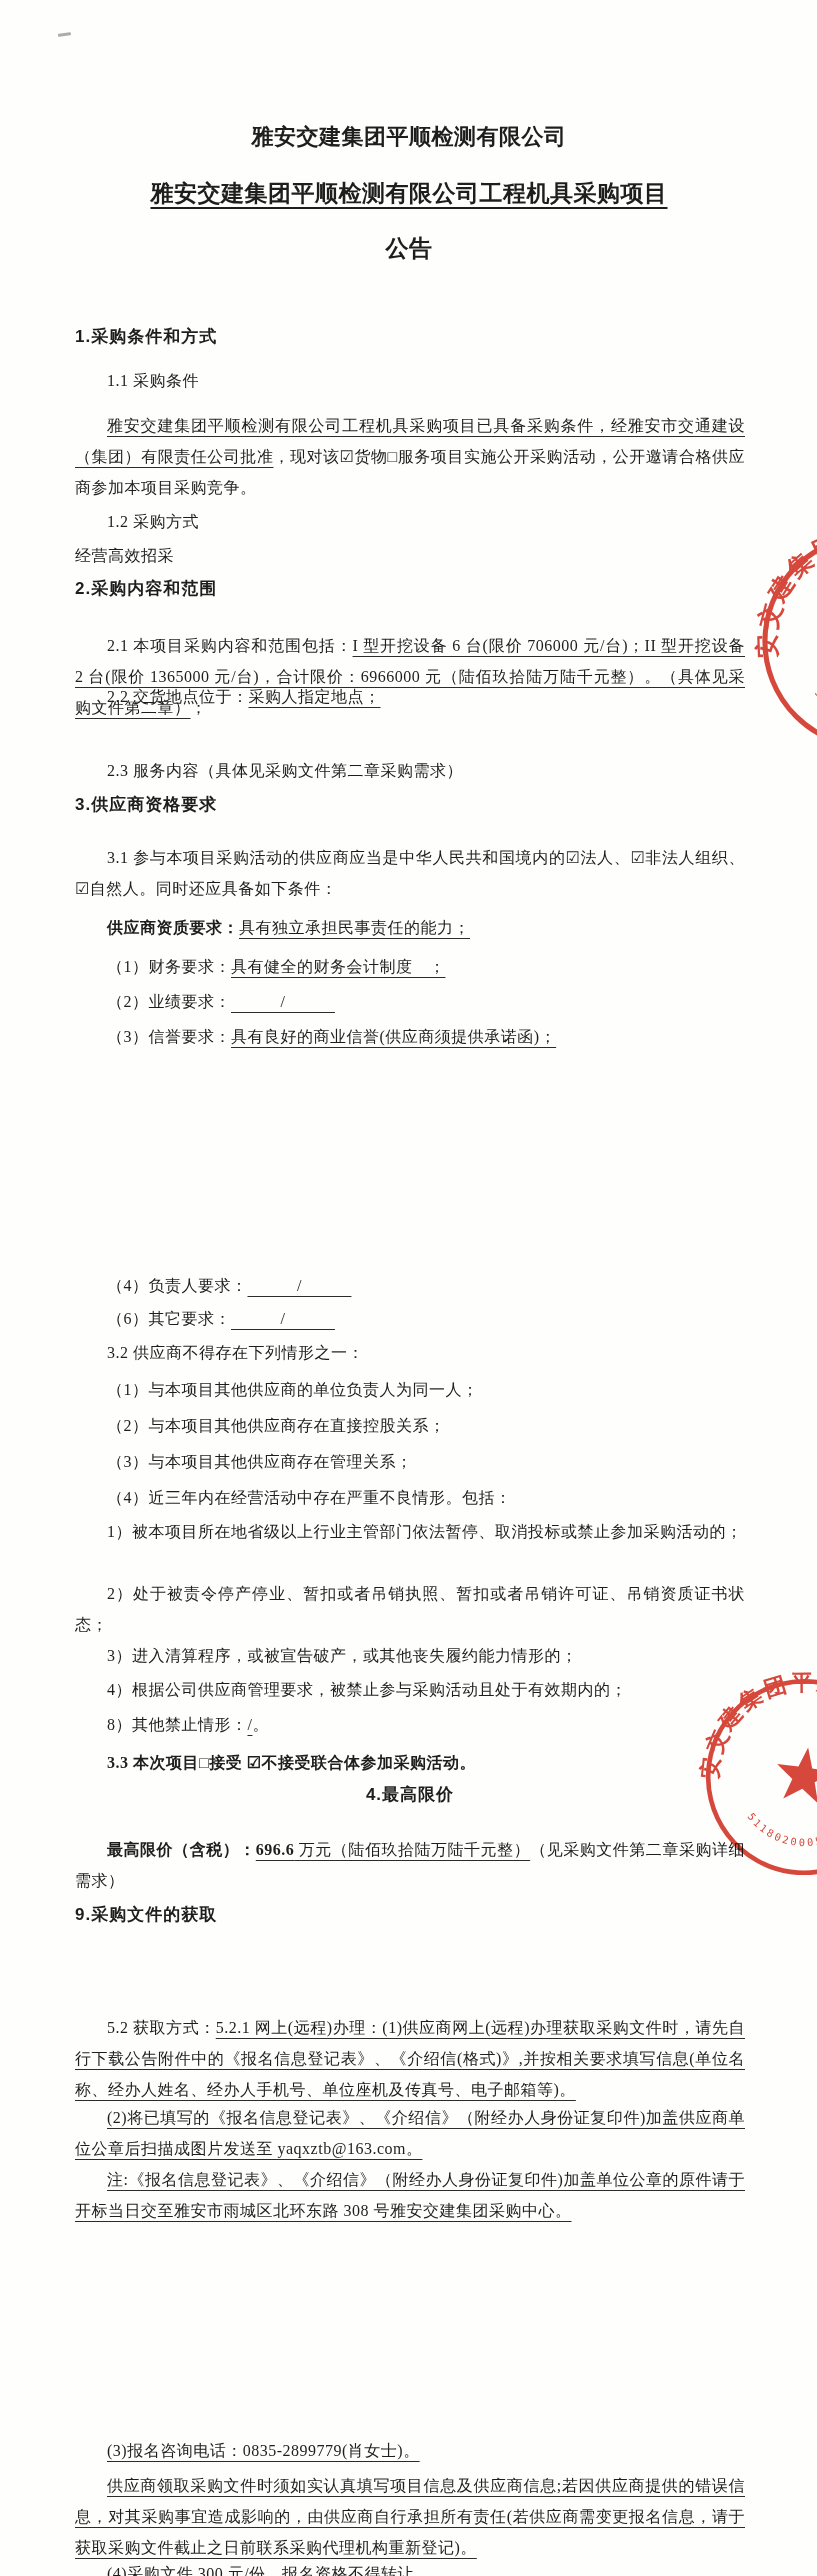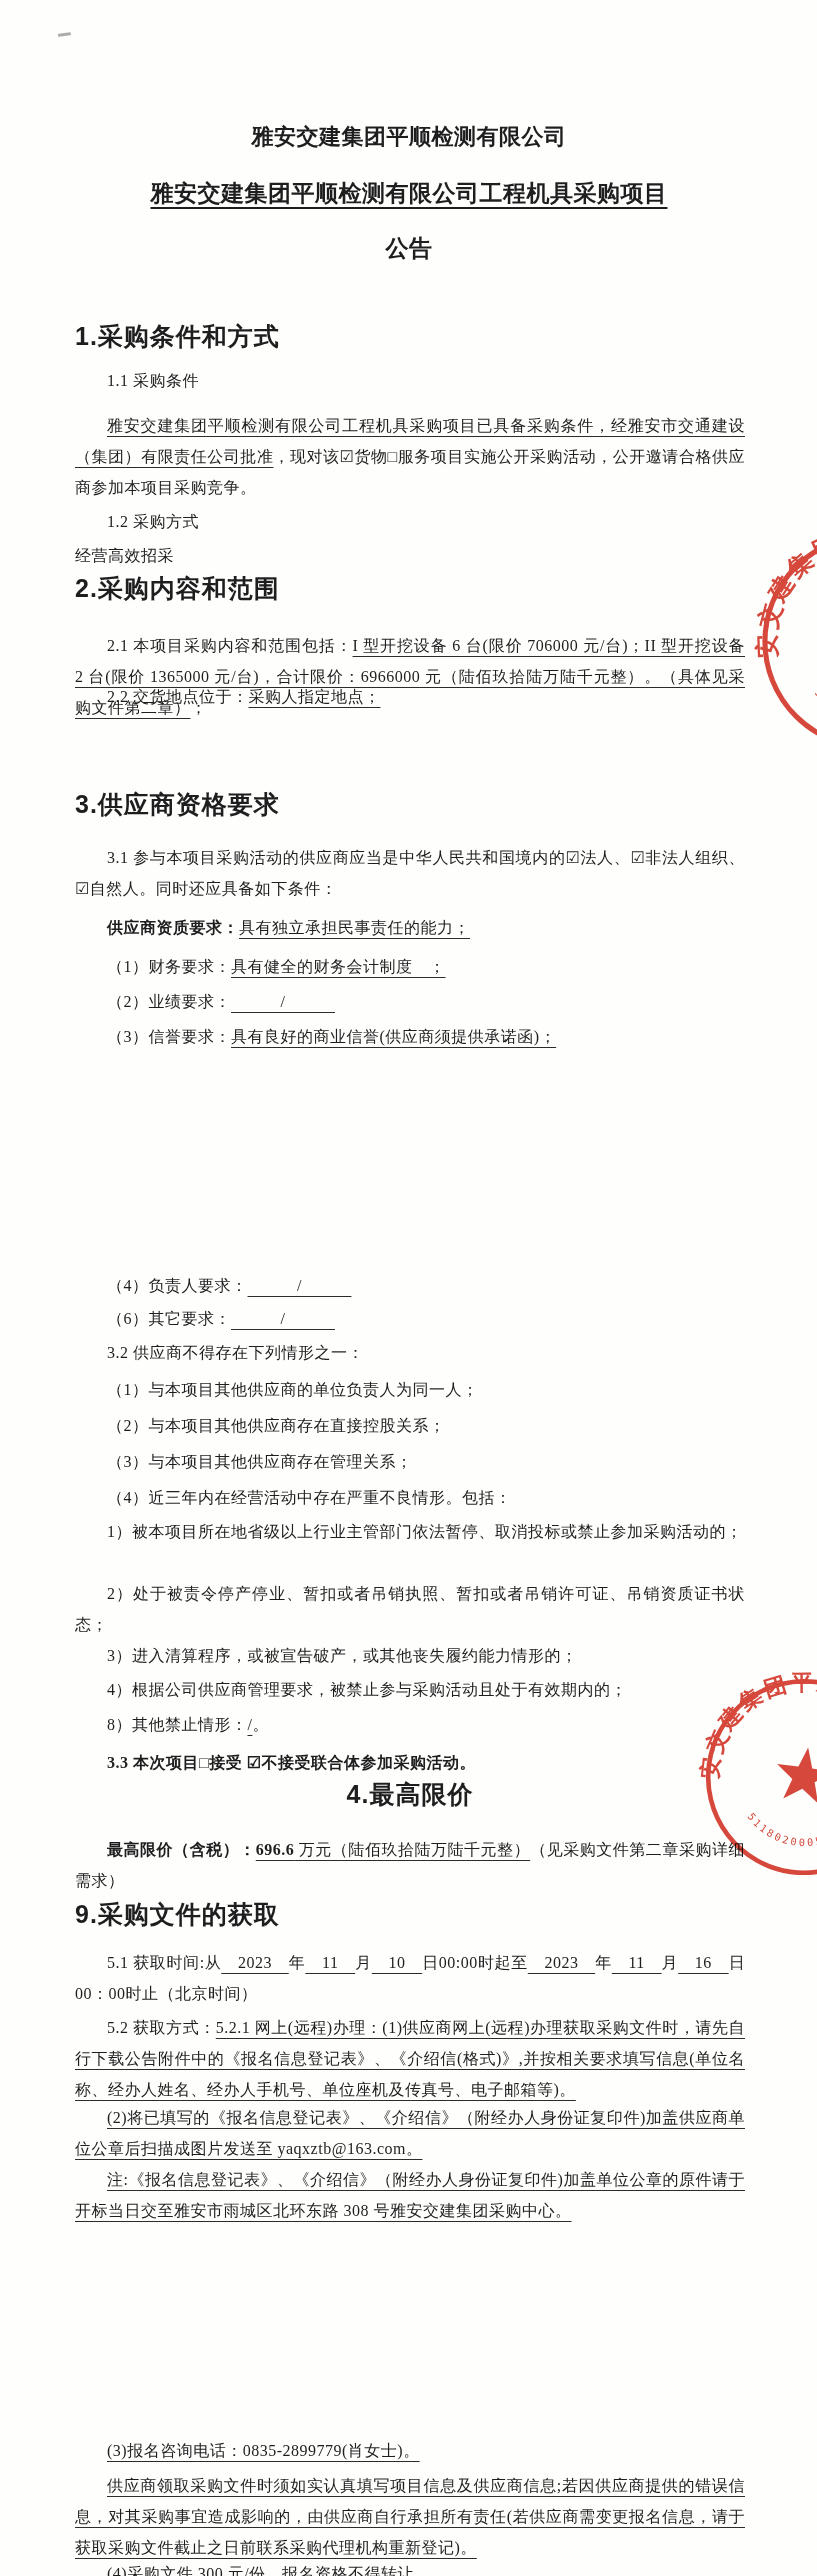--- a/index.html
+++ b/index.html
@@ -7,21 +7,21 @@
     position:relative;width:818px;height:3467px;margin:0 auto;
     background:#fefefd;overflow:hidden;
     font-family:"Liberation Serif","DejaVu Serif",serif;
     color:#1e1e1e;
   }
   .blk{position:absolute;left:75px;width:670px;font-size:16px;line-height:31px;
        text-align:justify;letter-spacing:0.5px;}
   .ind{text-indent:32px;}
   .ctr{left:0;width:818px;text-align:center;text-indent:0;}
   .h{font-family:"Liberation Sans","DejaVu Sans",sans-serif;font-weight:bold;
-     font-size:25px;line-height:25px;letter-spacing:1px;text-align:left;}
+     font-size:17px;line-height:25px;letter-spacing:1px;text-align:left;}
   .title{font-size:22px;font-weight:bold;font-family:"Liberation Sans","DejaVu Sans",sans-serif;}
   .subtitle{font-size:23px;font-weight:bold;font-family:"Liberation Sans","DejaVu Sans",sans-serif;
             text-decoration:underline;text-underline-offset:6.2px;text-decoration-thickness:1.5px;}
   .notice{font-size:23px;font-weight:bold;font-family:"Liberation Sans","DejaVu Sans",sans-serif;}
   .u{text-decoration:underline;text-underline-offset:5.2px;text-decoration-thickness:1px;text-decoration-color:#2b2b2b;}
   .b{font-weight:bold;font-family:Liberation Serif, serif;}
   .seal{position:absolute;mix-blend-mode:multiply;opacity:.93;}
   .seal svg{display:block;overflow:visible;}
   .ring{font-size:43px;font-family:"Liberation Sans","DejaVu Sans",sans-serif;font-weight:bold;
         fill:#d43a2c;letter-spacing:6px;}
@@ -42,20 +42,21 @@
 
   <div class="blk h" style="top:324px;">1.采购条件和方式</div>
   <div class="blk ind" style="top:365px;">1.1 采购条件</div>
   <div class="blk ind" style="top:410px;"><span class="u">雅安交建集团平顺检测有限公司工程机具采购项目已具备采购条件，经雅安市交通建设（集团）有限责任公司批准</span><span>，现对该</span><span>☑货物□服务</span><span>项目实施公开采购活动，公开邀请合格供应商参加本项目采购竞争。</span></div>
   <div class="blk ind" style="top:506px;">1.2 采购方式</div>
   <div class="blk" style="top:540px;">经营高效招采</div>
 
   <div class="blk h" style="top:576px;">2.采购内容和范围</div>
   <div class="blk ind" style="top:630px;"><span>2.1 本项目采购内容和范围包括：</span><span class="u">I 型开挖设备 6 台(限价 706000 元/台)；II 型开挖设备 2 台(限价 1365000 元/台)，合计限价：6966000 元（陆佰玖拾陆万陆千元整）。（具体见采购文件第二章）</span><span>；</span></div>
   <div class="blk ind" style="top:681px;"><span>2.2 交货地点位于：</span><span class="u">采购人指定地点；</span></div>
+  <div class="blk ind" style="top:755px;">2.3 服务内容（具体见采购文件第二章采购需求）</div>
 
   <div class="blk h" style="top:792px;">3.供应商资格要求</div>
   <div class="blk ind" style="top:842px;">3.1 参与本项目采购活动的供应商应当是中华人民共和国境内的☑法人、☑非法人组织、☑自然人。同时还应具备如下条件：</div>
   <div class="blk ind" style="top:912px;"><span class="b">供应商资质要求：</span><span class="u">具有独立承担民事责任的能力；</span></div>
   <div class="blk ind" style="top:951px;"><span>（1）财务要求：</span><span class="u">具有健全的财务会计制度　；</span></div>
   <div class="blk ind" style="top:986px;"><span>（2）业绩要求：</span><span class="u">　　　/　　　</span></div>
   <div class="blk ind" style="top:1021px;"><span>（3）信誉要求：</span><span class="u">具有良好的商业信誉(供应商须提供承诺函)；</span></div>
   <div class="blk ind" style="top:1270px;"><span>（4）负责人要求：</span><span class="u">　　　/　　　</span></div>
   <div class="blk ind" style="top:1303px;"><span>（6）其它要求：</span><span class="u">　　　/　　　</span></div>
   <div class="blk ind" style="top:1337px;">3.2 供应商不得存在下列情形之一：</div>
@@ -67,21 +68,20 @@
   <div class="blk ind" style="top:1578px;">2）处于被责令停产停业、暂扣或者吊销执照、暂扣或者吊销许可证、吊销资质证书状态；</div>
   <div class="blk ind" style="top:1640px;">3）进入清算程序，或被宣告破产，或其他丧失履约能力情形的；</div>
   <div class="blk ind" style="top:1674px;">4）根据公司供应商管理要求，被禁止参与采购活动且处于有效期内的；</div>
   <div class="blk ind" style="top:1709px;"><span>8）其他禁止情形：</span><span class="u">/</span><span>。</span></div>
   <div class="blk ind" style="top:1747px;font-weight:bold;">3.3 本次项目□接受 ☑不接受联合体参加采购活动。</div>
 
   <div class="blk h" style="top:1782px;text-align:center;">4.最高限价</div>
   <div class="blk ind" style="top:1834px;"><span class="b">最高限价（含税）：</span><span class="b u">696.6</span><span class="u"> 万元（陆佰玖拾陆万陆千元整）</span><span>（见采购文件第二章采购详细需求）</span></div>
 
   <div class="blk h" style="top:1902px;">9.采购文件的获取</div>
-  <div class="blk ind" style="top:1947px;"><span>5.1 获取时间:从</span><span class="u">　2023　</span><span>年</span><span class="u">　11　</span><span>月</span><span class="u">　10　</span><span>日00:00时起至</span><span class="u">　2023　</span><span>年</span><span class="u">　11　</span><span>月</span><span class="u">　16　</span><span>日00：00时止（北京时间）</span></div>
   <div class="blk ind" style="top:2012px;"><span>5.2 获取方式：</span><span class="u">5.2.1 网上(远程)办理：(1)供应商网上(远程)办理获取采购文件时，请先自行下载公告附件中的《报名信息登记表》、《介绍信(格式)》,并按相关要求填写信息(单位名称、经办人姓名、经办人手机号、单位座机及传真号、电子邮箱等)。</span></div>
   <div class="blk ind" style="top:2102px;"><span class="u">(2)将已填写的《报名信息登记表》、《介绍信》（附经办人身份证复印件)加盖供应商单位公章后扫描成图片发送至 yaqxztb@163.com。</span></div>
   <div class="blk ind" style="top:2164px;"><span class="u">注:《报名信息登记表》、《介绍信》（附经办人身份证复印件)加盖单位公章的原件请于开标当日交至雅安市雨城区北环东路 308 号雅安交建集团采购中心。</span></div>
   <div class="blk ind" style="top:2435px;"><span class="u">(3)报名咨询电话：0835-2899779(肖女士)。</span></div>
   <div class="blk ind" style="top:2470px;"><span class="u">供应商领取采购文件时须如实认真填写项目信息及供应商信息;若因供应商提供的错误信息，对其采购事宜造成影响的，由供应商自行承担所有责任(若供应商需变更报名信息，请于获取采购文件截止之日前联系采购代理机构重新登记)。</span></div>
   <div class="blk ind" style="top:2558px;"><span class="u">(4)采购文件 300 元/份，报名资格不得转让。</span></div>
 
   <div class="seal" style="left:757px;top:528px;">
     <svg width="227" height="227" viewBox="0 0 400 400">
       <defs>

